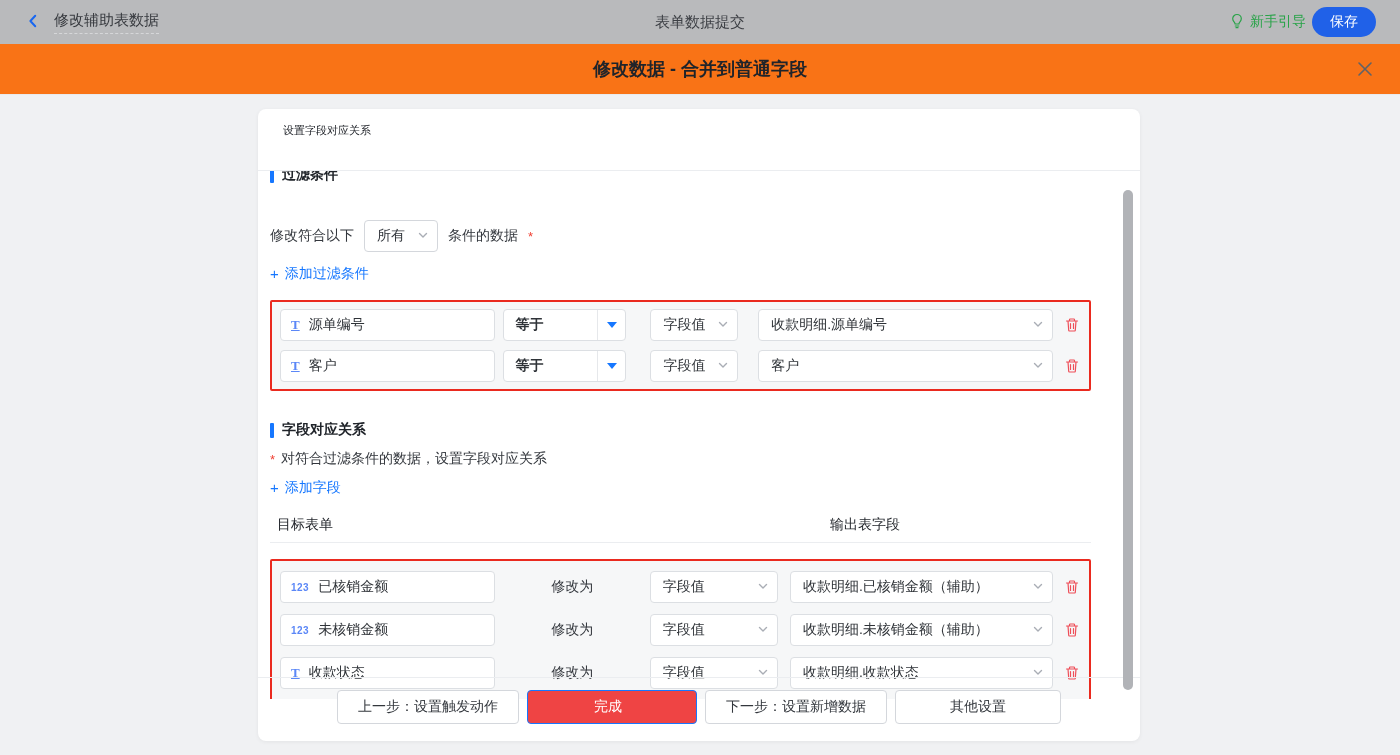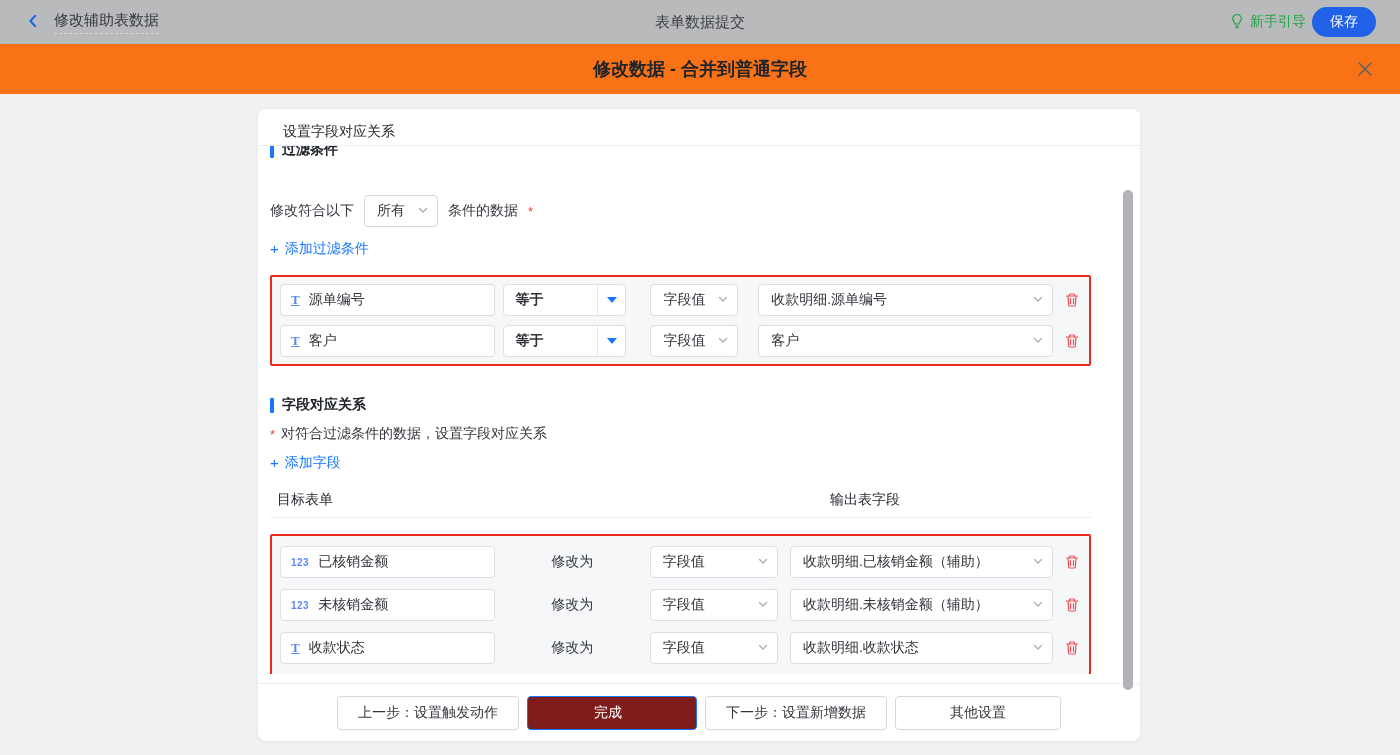--- a/index.html
+++ b/index.html
@@ -45,22 +45,22 @@
   }
 
   
   .page-body { height: 660px; position: relative; }
   .panel {
     position: absolute; left: 258px; top: 14px; width: 882px; height: 632px;
     background: #fff; border-radius: 8px;
     box-shadow: 0 1px 4px rgba(0,0,0,0.06);
   }
   .panel-header {
-    height: 37px; padding: 14px 25px 0 25px;
-    font-size: 14px; font-weight: 500; color: #25282e;
+    height: 62px; padding: 14px 25px 0 25px;
+    font-size: 11px; font-weight: 500; color: #25282e;
     border-bottom: 1px solid #ebedf0;
   }
   .scroll-area {
     height: 528px; overflow: hidden; padding: 0 12px; position: relative;
   }
 
   .section-title {
     display: flex; align-items: center; gap: 8px;
     font-weight: 700; font-size: 14px; color: #20242a; height: 18px;
   }
@@ -122,30 +122,30 @@
   .section-title.second { margin-top: 30px; }
   .map-desc { margin-top: 11px; display: flex; align-items: flex-start; gap: 6px; color: #33373d; height: 16px; }
   .map-desc .req { margin-top: 2px; }
   .cols-header { margin-top: 20px; position: relative; height: 15px; color: #25282e; }
   .col-target { position: absolute; left: 7px; }
   .col-output { position: absolute; left: 560px; }
   .cols-divider { margin-top: 11px; height: 1px; background: #ebedf0; width: 821px; }
 
   
   .panel-footer {
-    position: absolute; left: 0; bottom: 0; width: 100%; height: 58px;
+    position: absolute; left: 0; bottom: 6px; width: 100%; height: 58px;
     border-top: 1px solid #ebedf0;
     display: flex; align-items: center; justify-content: center; gap: 8px;
   }
   .foot-btn {
     height: 34px; border: 1px solid #d4d7dc; border-radius: 4px; background: #fff;
     color: #33373d; font-size: 14px; padding: 0 20px; min-width: 166px; cursor: pointer;
     font-family: inherit;
   }
-  .foot-btn.primary { background: #7f1d1d; border-color: #1677ff; color: #fff; min-width: 170px; padding-left: 12px; }
+  .foot-btn.primary { background: #ef4444; border-color: #1677ff; color: #fff; min-width: 170px; padding-left: 12px; }
 
   .scroll-thumb {
     position: absolute; right: 7px; top: 81px; width: 10px; height: 500px;
     background: #b1b3b7; border-radius: 5px; cursor: pointer;
   }
 </style>
 </head>
 <body>
 
 <div class="topbar">

